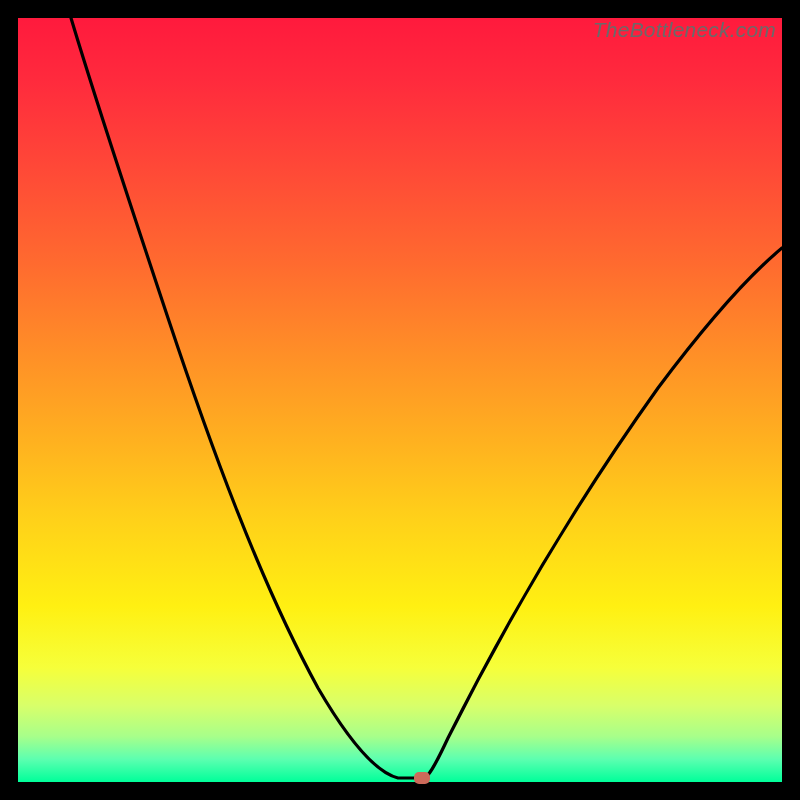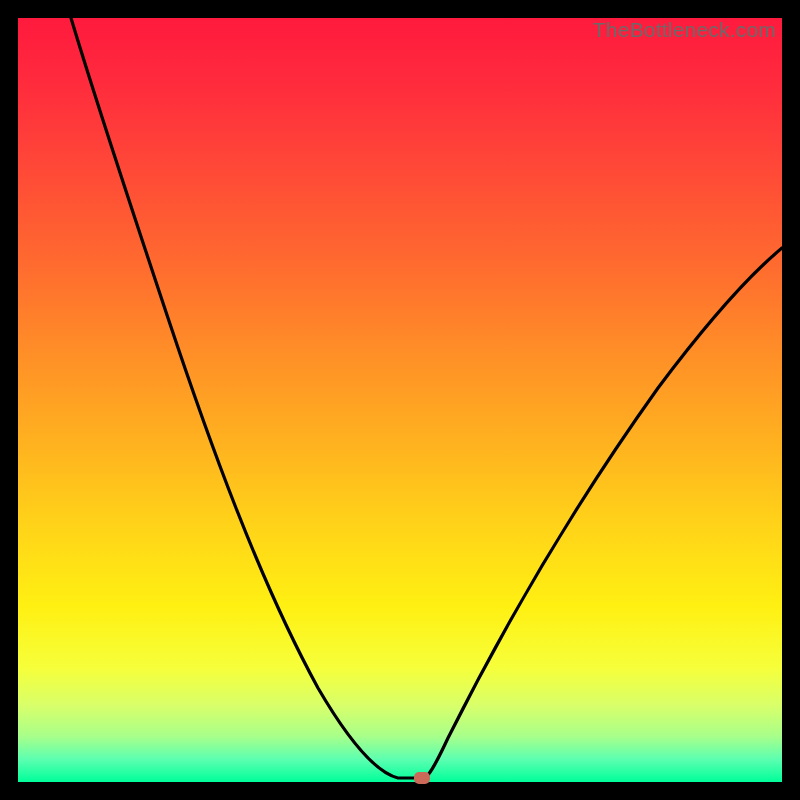--- a/index.html
+++ b/index.html
@@ -9,20 +9,21 @@
     height: 800px;
     overflow: hidden;
     background: #000;
     font-family: Arial, Helvetica, sans-serif;
   }
   .frame {
     position: relative;
     width: 800px;
     height: 800px;
     background: #000;
+    font-style: italic;
   }
   .plot {
     position: absolute;
     left: 18px;
     top: 18px;
     width: 764px;
     height: 764px;
     background: linear-gradient(
       to bottom,
       #ff1a3d 0%,

